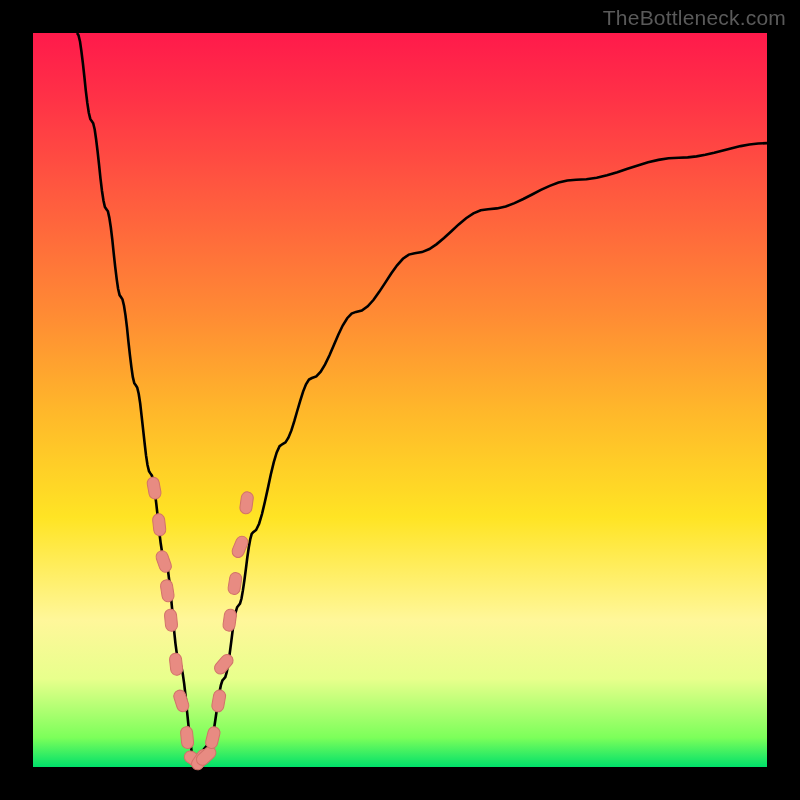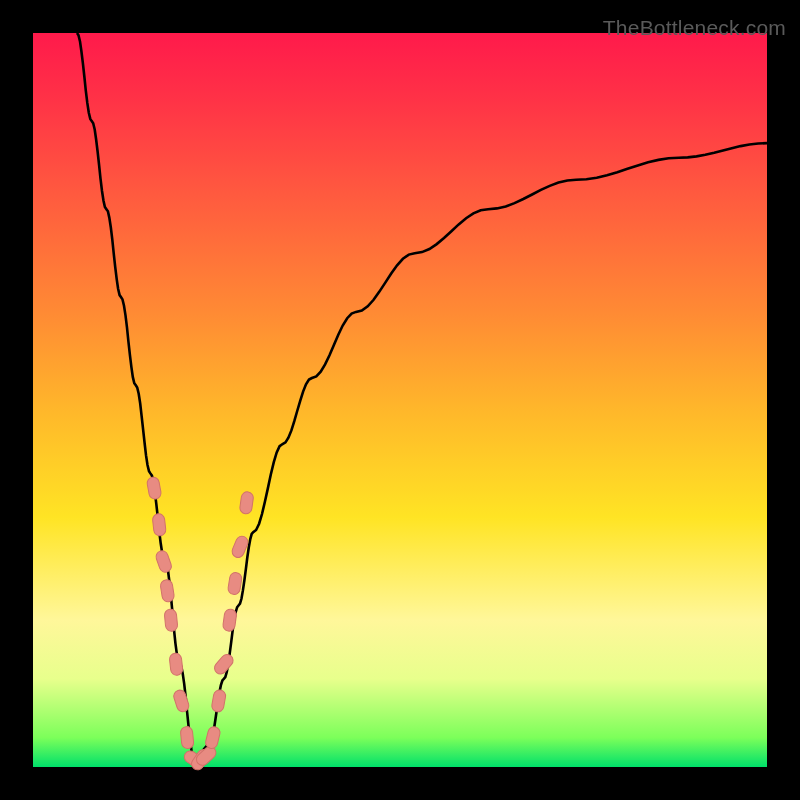--- a/index.html
+++ b/index.html
@@ -32,21 +32,21 @@
       #ffb92a 52%,
       #ffe424 66%,
       #fff79a 80%,
       #e8ff8c 88%,
       #7cff5a 96%,
       #00e06a 100%
     );
   }
   .watermark {
     position: absolute;
-    top: 16px;
+    top: 6px;
     right: 14px;
     color: #5a5a5a;
     font-size: 21px;
     font-weight: 500;
     letter-spacing: 0.2px;
     user-select: none;
   }
   svg.curve {
     position: absolute;
     left: 0;

